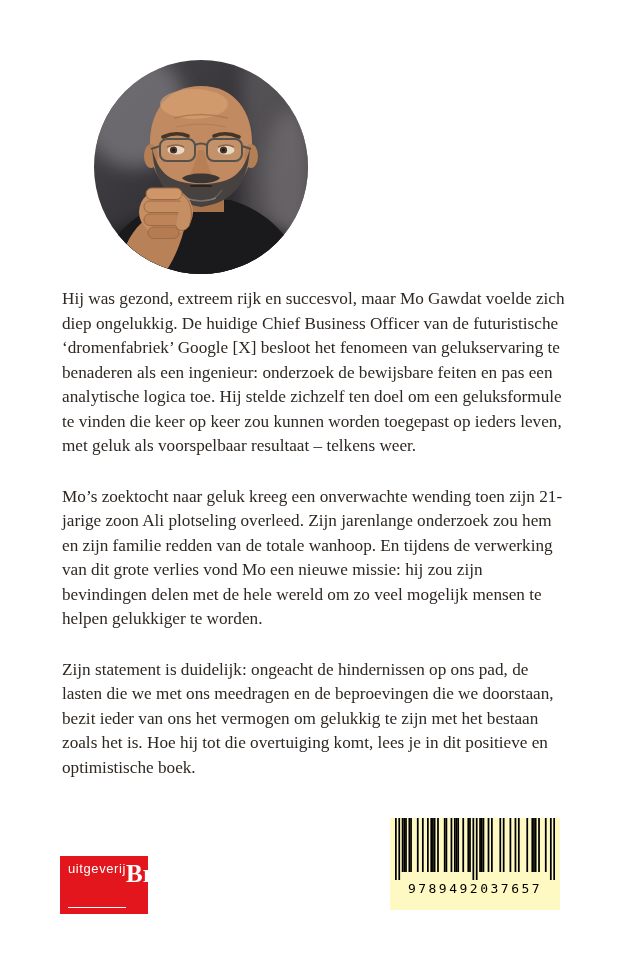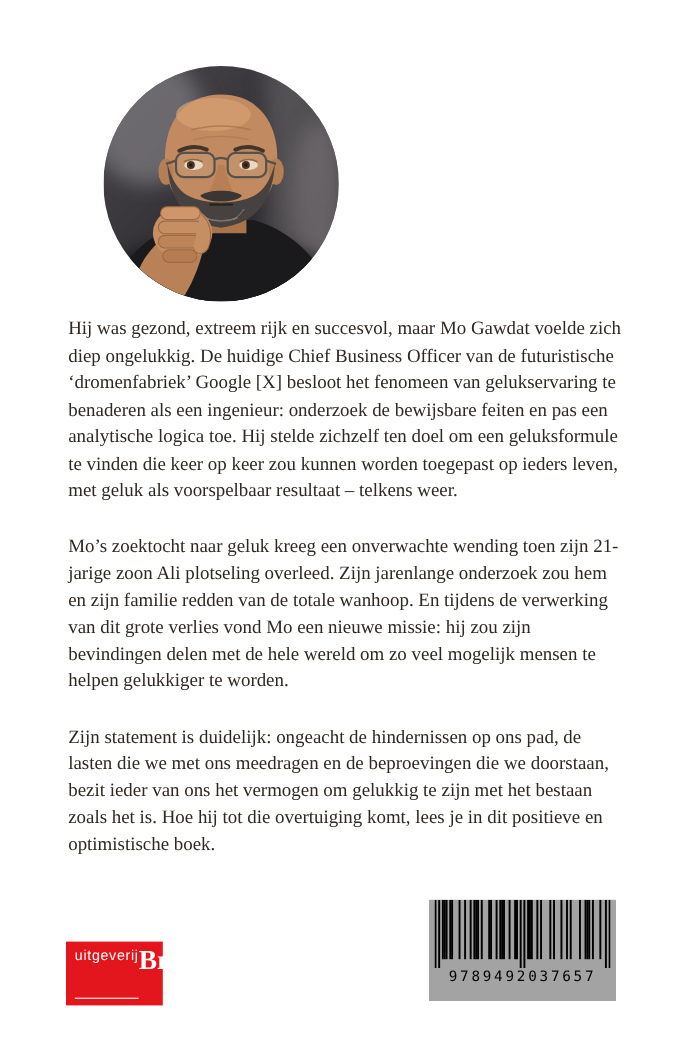--- a/index.html
+++ b/index.html
@@ -37,21 +37,21 @@
     border-bottom:1.5px solid #ffffff; padding-bottom:2px;
     display:block;
   }
   .publisher .pub-bottom {
     font-family:Liberation Serif, serif;
     font-size:25px; font-weight:bold; line-height:1; display:block;
   }
   .barcode {
     position:absolute; left:390px; top:818px;
     width:170px; height:92px;
-    background:#a3a3a3; text-align:center;
+    background:#fef9c3; text-align:center;
   }
   .barcode svg { display:block; margin:0 auto; }
   .barcode .num {
     display:block; margin-top:1px;
     font-family:"DejaVu Sans Mono", monospace;
     font-size:13px; letter-spacing:2.5px; color:#000000;
     white-space:nowrap;
   }
 </style>
 </head>

